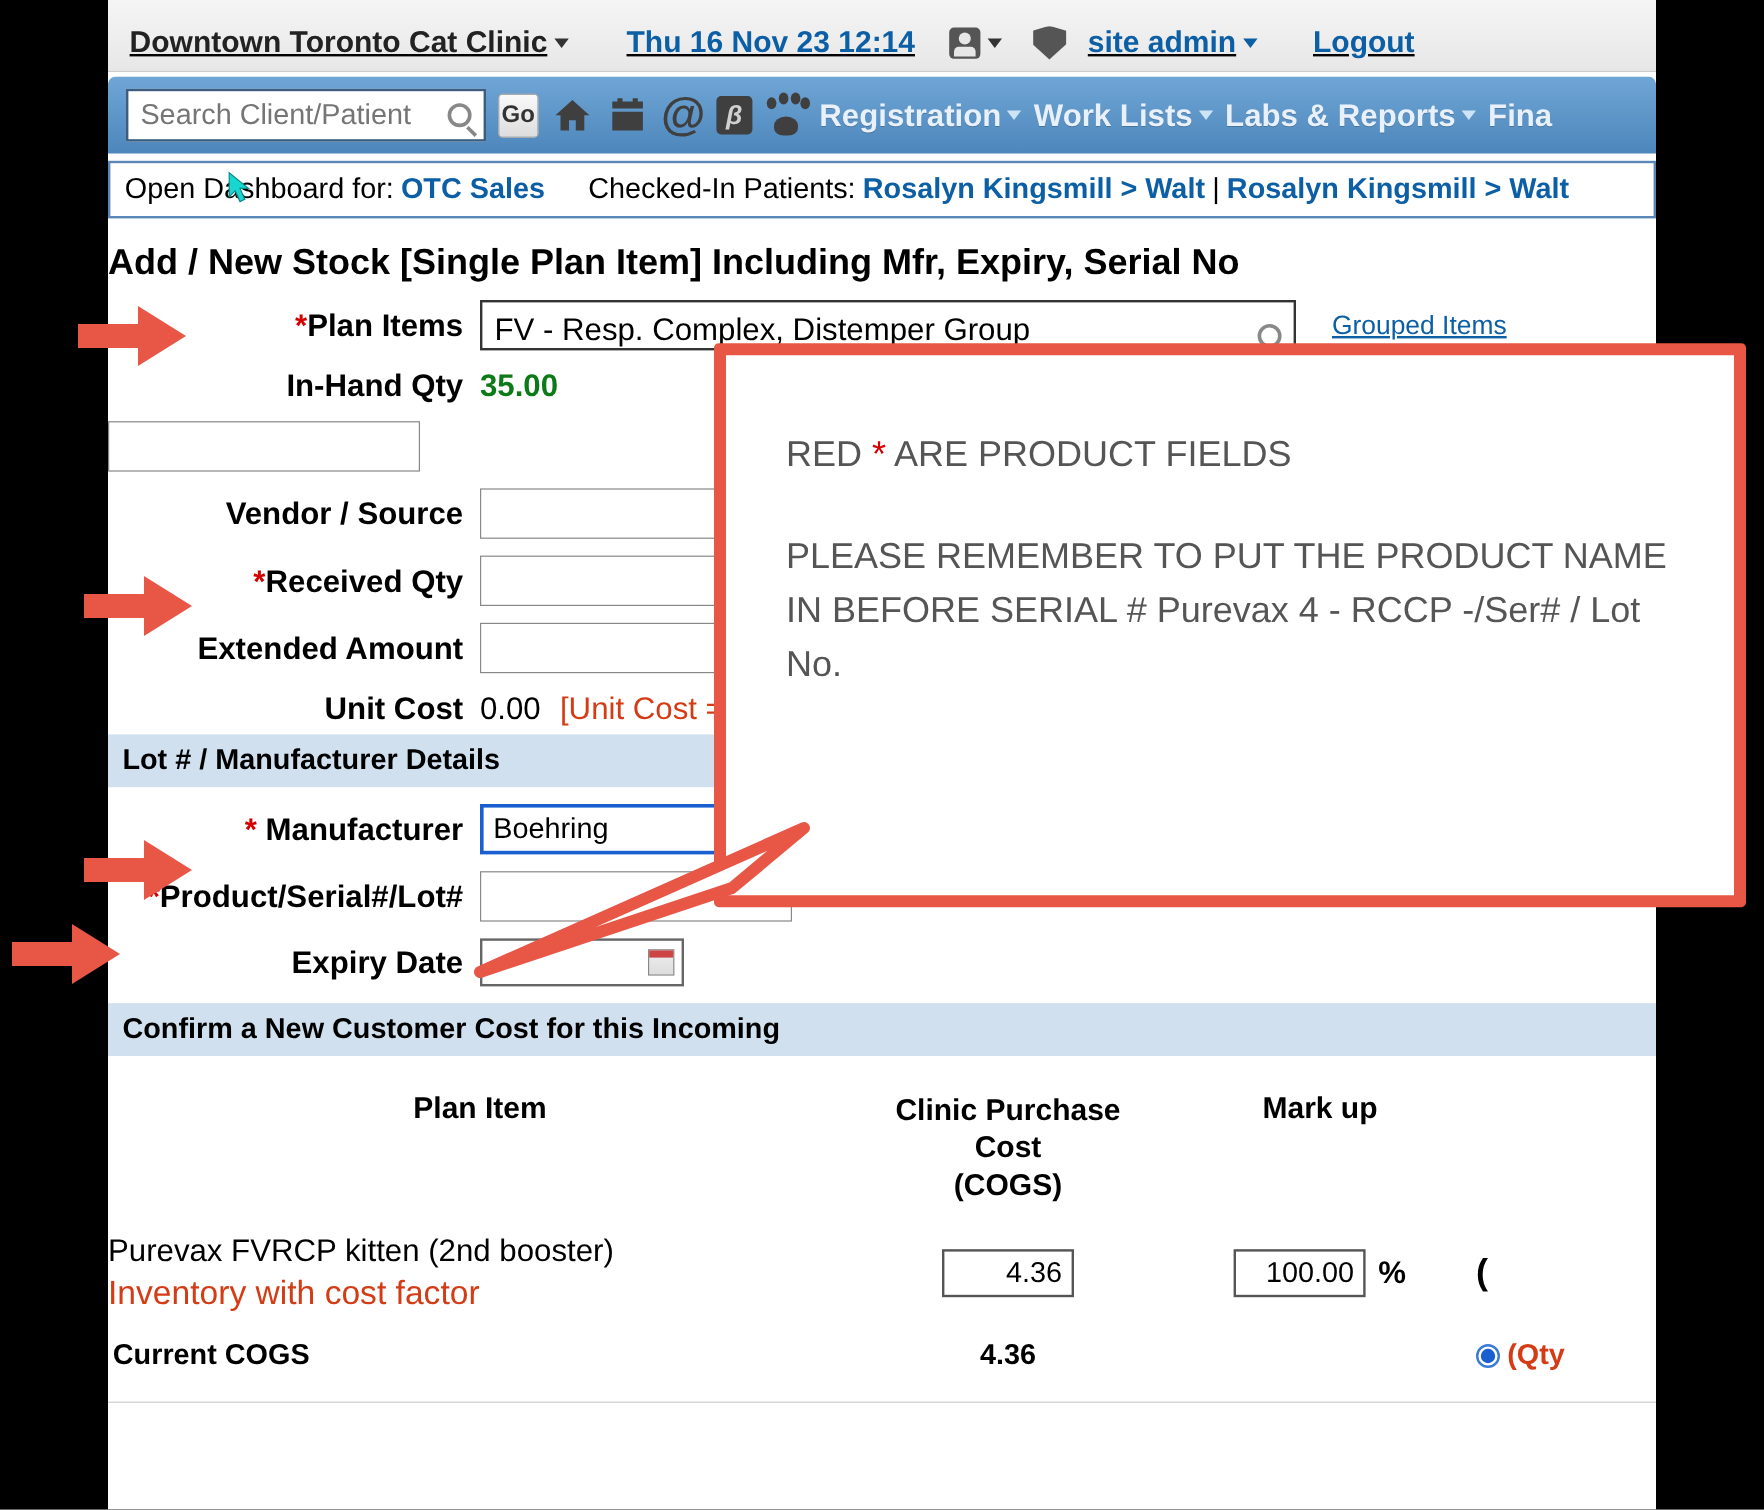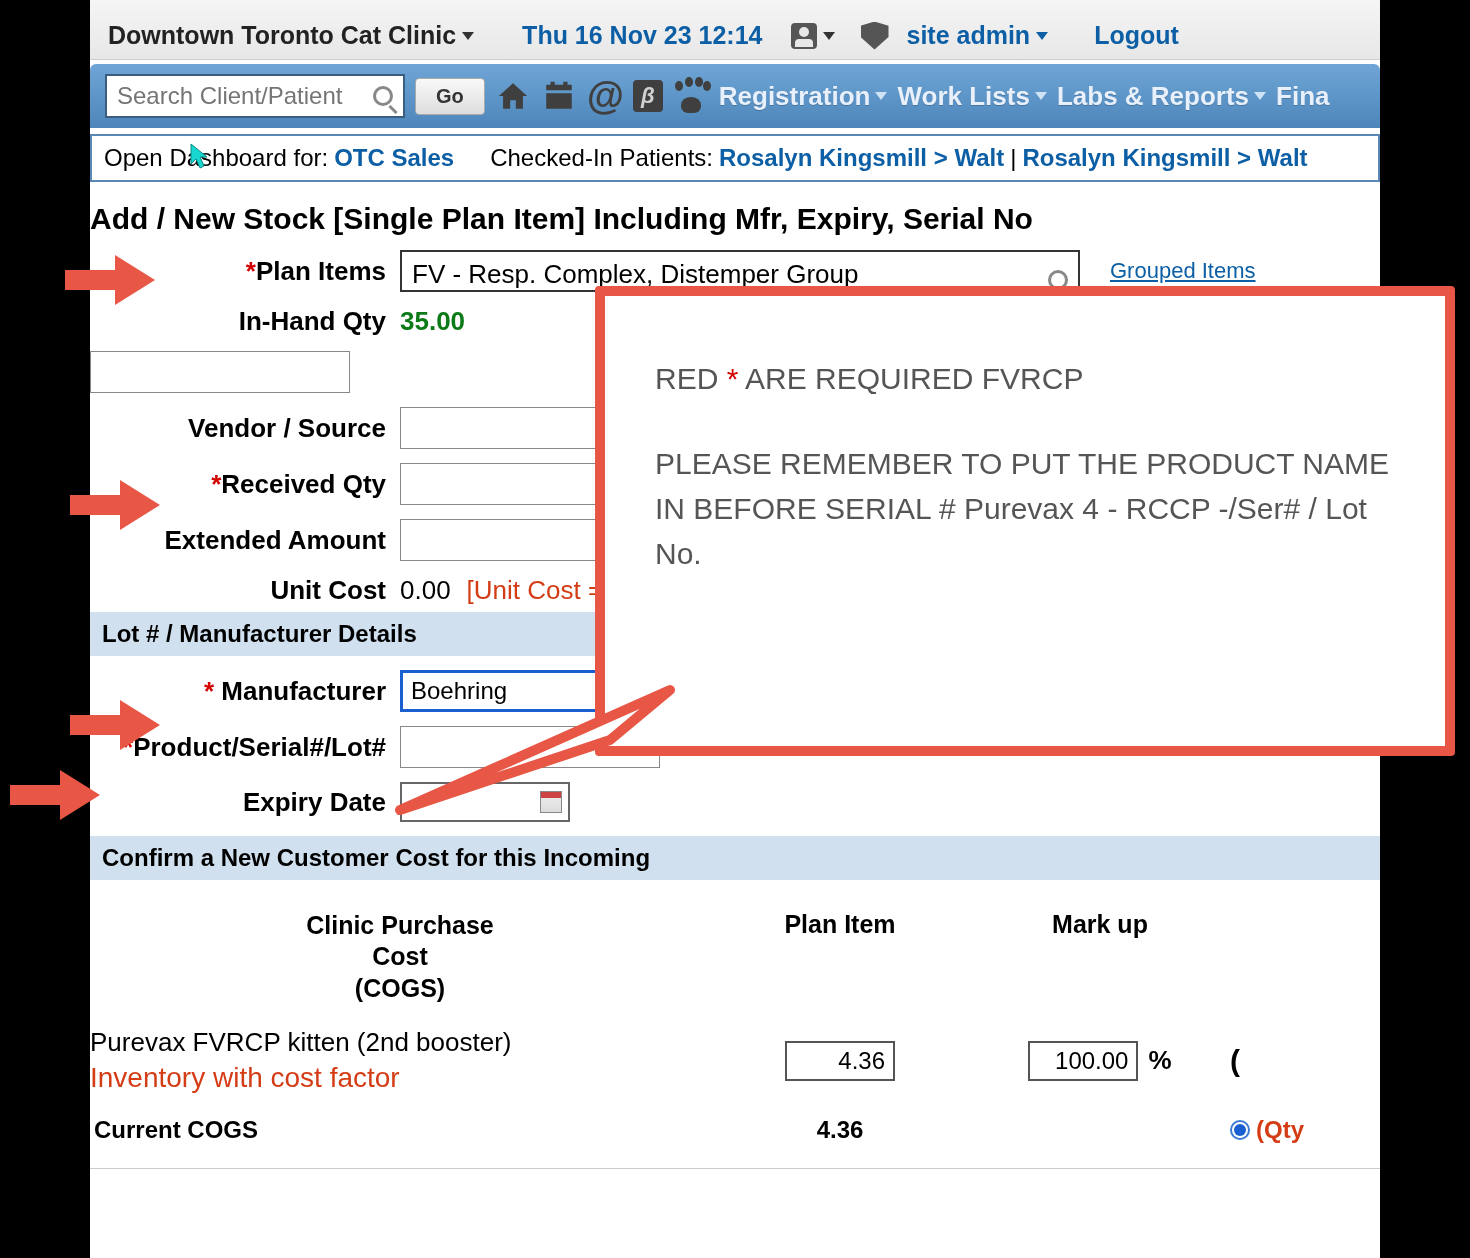--- a/index.html
+++ b/index.html
@@ -22,20 +22,21 @@
   
   .topbar {
     background: linear-gradient(#f5f5f5,#e7e7e7);
     border-bottom: 1px solid #ccc;
     height: 60px;
     padding: 12px 18px 0 18px;
     display: flex;
     align-items: center;
     font-size: 25px;
     gap: 18px;
+    text-decoration: underline;
   }
   .clinic-name {
     font-weight: bold;
     color: #222;
     display: flex;
     align-items: center;
     gap: 6px;
   }
   .caret-down {
     width:0; height:0;
@@ -94,21 +95,21 @@
   .mag-icon {
     width:20px; height:20px; border:3px solid #888; border-radius:50%; position:relative; flex-shrink:0;
   }
   .mag-icon::after{
     content:""; position:absolute; bottom:-8px; right:-8px; width:10px; height:3px; background:#888; transform:rotate(45deg);
   }
   .go-btn {
     background: linear-gradient(#f9f9f9,#ddd);
     border:1px solid #aaa;
     border-radius:4px;
-    padding:6px 20px;
+    padding:6px 2px;
     color:#333;
     font-weight:bold;
     font-size:20px;
   }
   .nav-icon { width:36px; height:36px; display:flex; align-items:center; justify-content:center; color:#444; font-size:32px;}
   .nav-icon svg { width:34px; height:34px; fill:#3f3f3f;}
   .at-icon { font-size:38px; font-weight:bold; color:#3f3f3f; font-style:italic;}
   .beta-icon { width:30px; height:32px; background:#3f3f3f; color:#d0d0d0; font-weight:bold; border-radius:4px; display:flex; align-items:center; justify-content:center; font-size:22px; font-style:italic;}
   .paw-icon{ position:relative; width:36px; height:34px;}
   .paw-icon::before{content:""; position:absolute; bottom:0; left:8px; width:20px; height:16px; background:#3f3f3f; border-radius:50% 50% 40% 40%;}
@@ -407,22 +408,22 @@
   <div class="form-row">
     <div class="form-label">Expiry Date</div>
     <div class="date-box">
       <div class="cal-icon"></div>
     </div>
   </div>
 
   <div class="section-bar">Confirm a New Customer Cost for this Incoming</div>
 
   <div class="cost-header">
+    <div>Plan Item</div>
     <div style="line-height:1.25;">Clinic Purchase<br>Cost<br>(COGS)</div>
-    <div>Plan Item</div>
     <div>Mark up</div>
     <div></div>
   </div>
 
   <div class="cost-row">
     <div class="pname">
       <div>Purevax FVRCP kitten (2nd booster)</div>
       <div class="inv-note">Inventory with cost factor</div>
     </div>
     <div style="text-align:center;">
@@ -465,21 +466,21 @@
     </svg>
 </div>
 <div class="arrow" style="left:10px; top:770px;">
   <svg viewBox="0 0 90 50">
       <path fill="#e85646" d="M0 15 L50 15 L50 0 L90 25 L50 50 L50 35 L0 35 Z"></path>
     </svg>
 </div>
 
 <div class="callout">
   <p style="margin-bottom:40px;">
-    <span>RED </span><span style="color:#d40000;">*</span><span> ARE REQUIRED FVRCP</span>
+    <span>RED </span><span style="color:#d40000;">*</span><span> ARE PRODUCT FIELDS</span>
   </p>
   <p>PLEASE REMEMBER TO PUT THE PRODUCT NAME IN BEFORE SERIAL # Purevax 4 - RCCP -/Ser# / Lot No.</p>
 </div>
 <div class="callout-tail">
   <svg viewBox="0 0 300 140">
     <path fill="#fff" stroke="#e85646" stroke-width="10" stroke-linejoin="round" d="M290 10 L20 130 L230 60 Z"></path>
   </svg>
 </div>
 
 </body></html>

